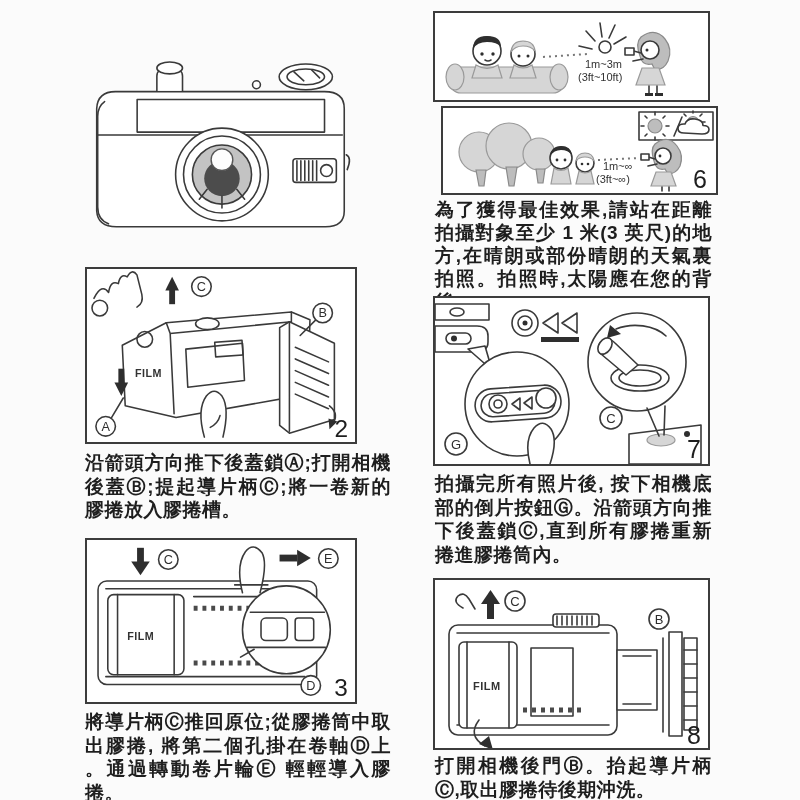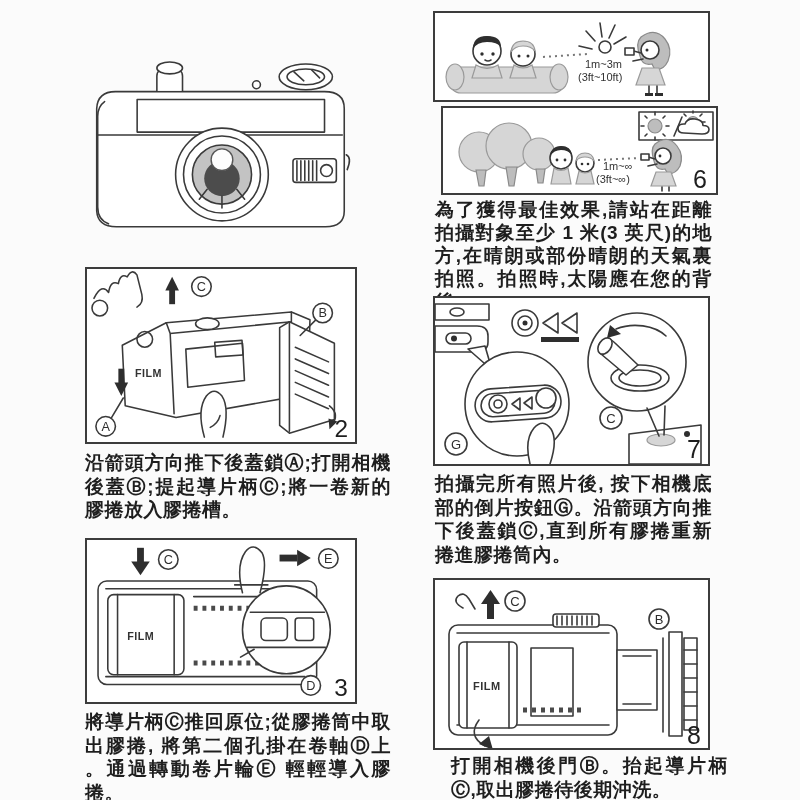--- a/index.html
+++ b/index.html
@@ -354,15 +354,15 @@
         <path class="sf" d="M249,58 h13 v92 h-13 z"></path>
         <path class="s" d="M249,70 h13 M249,84 h13 M249,98 h13 M249,112 h13 M249,126 h13 M249,140 h13"></path>
         <path class="s" d="M228,58 v94" stroke-width="1.1"></path>
         <path class="sf" d="M182,70 h40 v60 h-40 z"></path>
         <path class="s" d="M188,76 h28 M188,124 h28"></path>
       </g>
       <text class="num" x="266" y="164">8</text>
     </svg>
   </figure>
 
-  <p class="cap" style="left:435px;top:754px;width:277px;margin-left:16px;">打開相機後門Ⓑ。抬起導片柄Ⓒ,取出膠捲待後期沖洗。</p>
+  <p class="cap" style="left:435px;top:754px;width:277px;">打開相機後門Ⓑ。抬起導片柄Ⓒ,取出膠捲待後期沖洗。</p>
 
 </div>
 
 </body></html>

